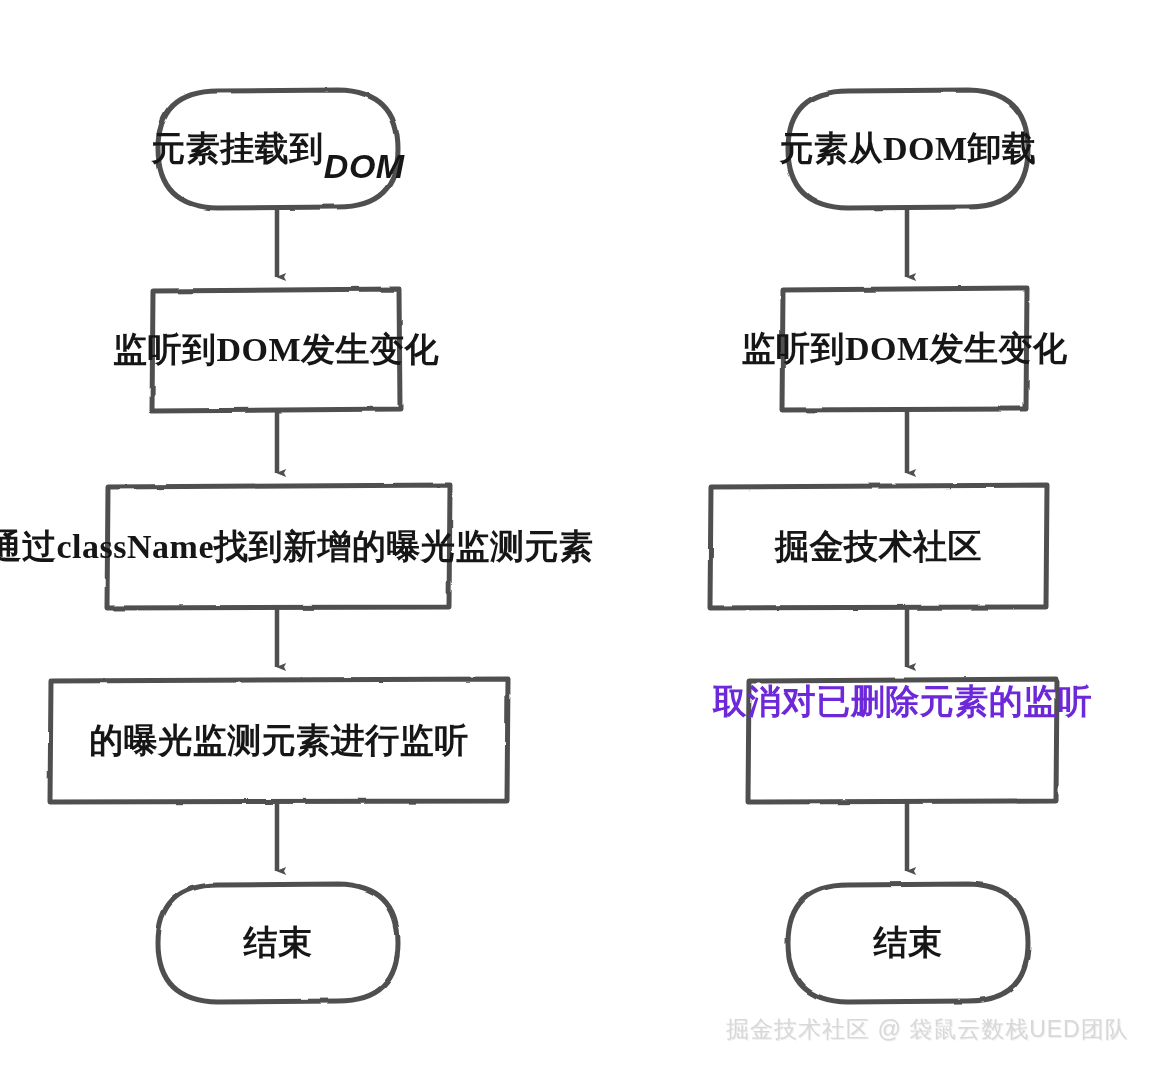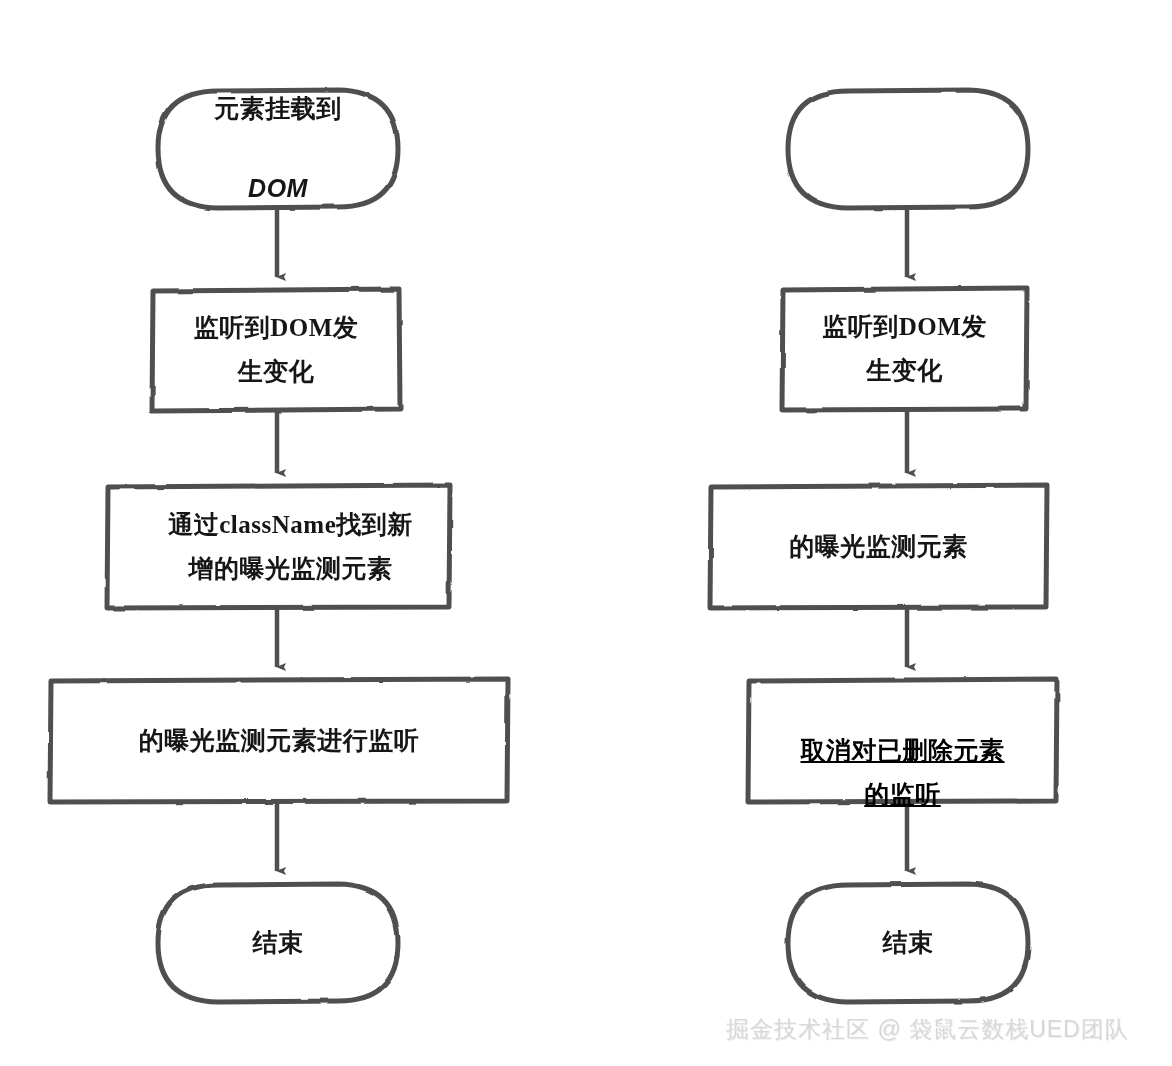--- a/index.html
+++ b/index.html
@@ -21,28 +21,28 @@
   #diagram-svg {
     position: absolute;
     left: 0;
     top: 0;
     width: 1172px;
     height: 1066px;
   }
   .node-label {
     position: absolute;
     display: flex;
-    flex-direction: column;
+    flex-direction: row;
     align-items: center;
     justify-content: center;
     text-align: left;
     color: #161616;
     font-family: "Liberation Serif", "DejaVu Serif", serif;
     font-weight: 700;
-    font-size: 25px;
+    font-size: 34px;
     line-height: 1.75;
     letter-spacing: 0.5px;
     pointer-events: none;
     white-space: nowrap;
   }
   .node-label .ln { display: block; }
   .node-label .mono-em {
     font-family: "Liberation Sans", "DejaVu Sans", sans-serif;
     font-style: italic;
     font-weight: 700;
@@ -123,31 +123,35 @@
   </div>
 
   <div class="node-label" style="left: 50px; top: 679px; width: 458px; height: 123px; color: rgb(22, 22, 22);">
     <span class="ln">的曝光监测元素进行监听</span>
   </div>
 
   <div class="node-label" style="left: 158px; top: 884px; width: 240px; height: 118px; color: rgb(22, 22, 22);">
     <span class="ln">结束</span>
   </div>
 
+  <div class="node-label" style="left: 788px; top: 90px; width: 240px; height: 118px; color: rgb(22, 22, 22);">
+    <span class="ln">元素从DOM卸</span>
+    <span class="ln">载</span>
+  </div>
 
   <div class="node-label" style="left: 782px; top: 288px; width: 245px; height: 122px; color: rgb(22, 22, 22);">
     <span class="ln">监听到DOM发</span>
     <span class="ln">生变化</span>
   </div>
 
   <div class="node-label" style="left: 710px; top: 485px; width: 337px; height: 123px; color: rgb(22, 22, 22);">
-    <span class="ln">的曝光监测元素</span>
+    <span class="ln">掘金技术社区</span>
   </div>
 
-  <div class="node-label" style="left: 748px; top: 711px; width: 309px; height: 123px; color: #000000; text-decoration: underline;">
+  <div class="node-label" style="left: 748px; top: 640px; width: 309px; height: 123px; color: #6d28d9;">
     <span class="ln">取消对已删除元素</span>
     <span class="ln">的监听</span>
   </div>
 
   <div class="node-label" style="left: 788px; top: 884px; width: 240px; height: 118px; color: rgb(22, 22, 22);">
     <span class="ln">结束</span>
   </div>
 
   <div class="watermark" style="left: 726px; top: 1014px; color: rgb(216, 216, 216);">掘金技术社区 @ 袋鼠云数栈UED团队</div>
 

